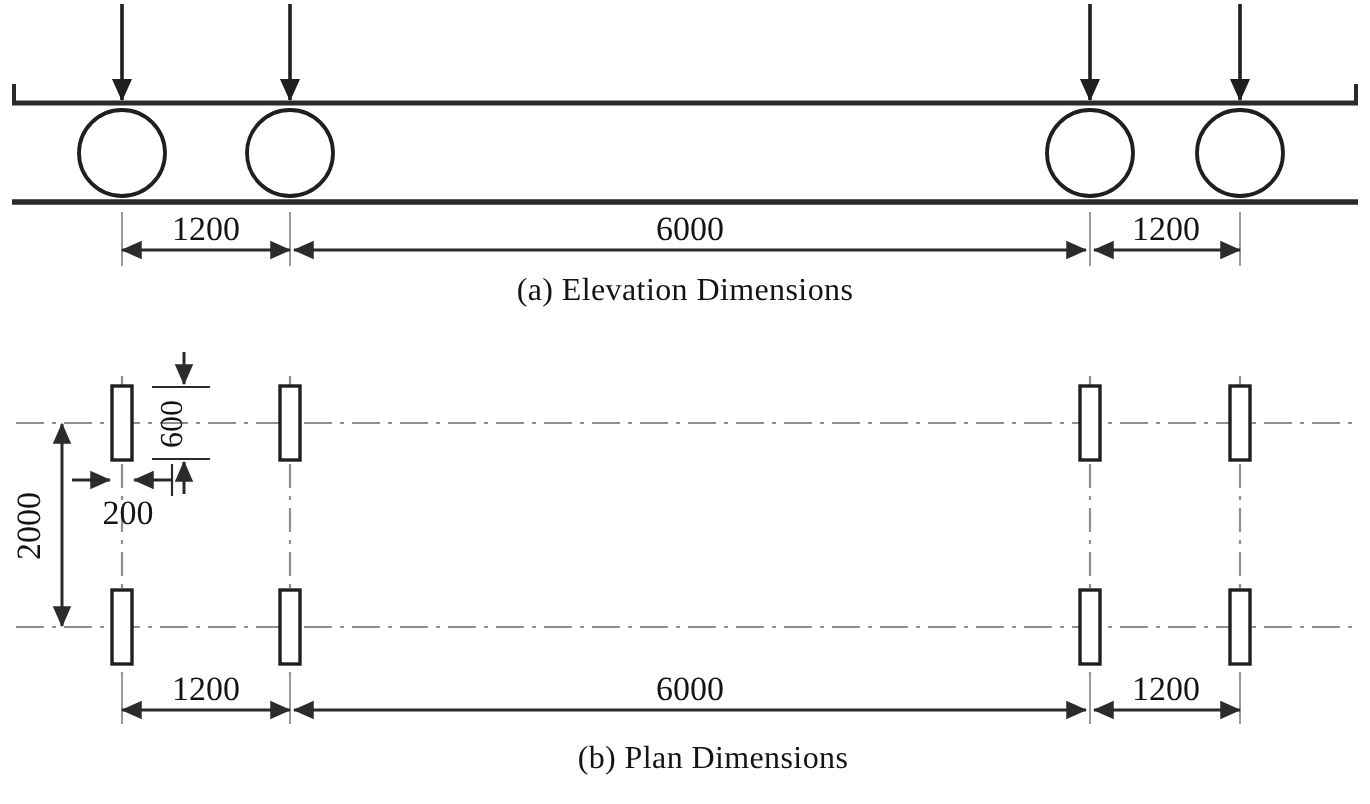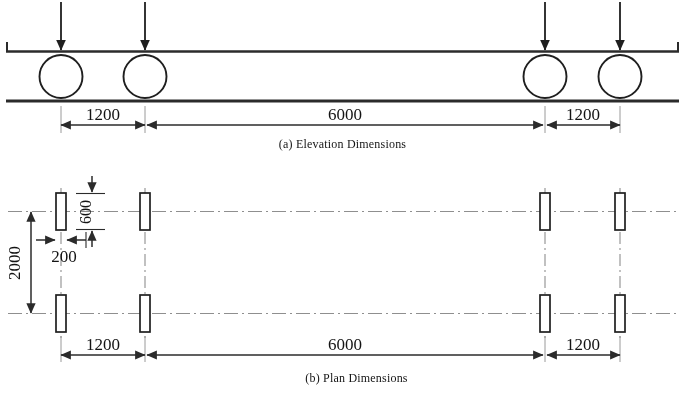--- a/index.html
+++ b/index.html
@@ -25,21 +25,21 @@
     left: 0;
     top: 0;
     width: 685px;
     height: 402px;
   }
   .caption {
     position: absolute;
     width: 685px;
     text-align: center;
     font-family: "Liberation Serif", "DejaVu Serif", serif;
-    font-size: 12px;
+    font-size: 16px;
     color: #141414;
     letter-spacing: 0.2px;
   }
   #caption-a { top: 137px; left: 0; }
   #caption-b { top: 371px; left: 0; margin-left: 14px; }
 
   text.dim-label {
     font-family: "Liberation Serif", "DejaVu Serif", serif;
     font-size: 17px;
     fill: #141414;

